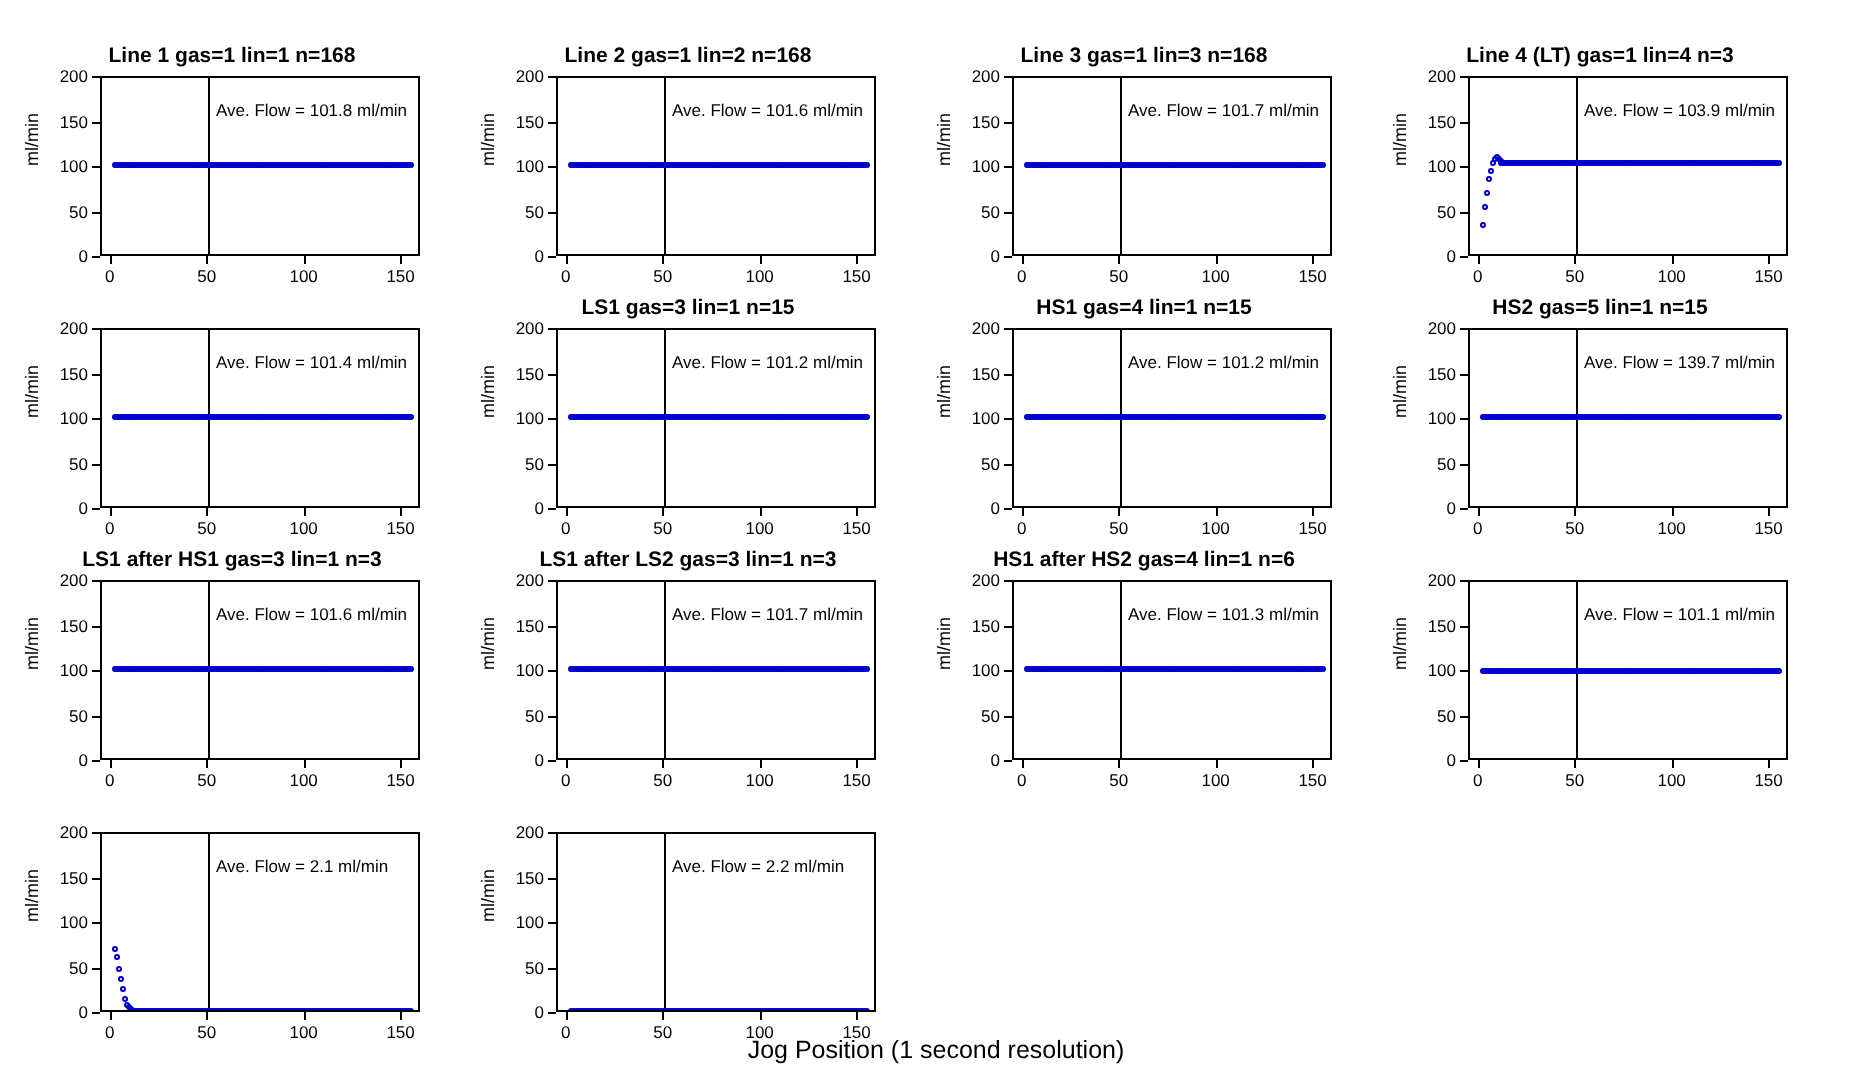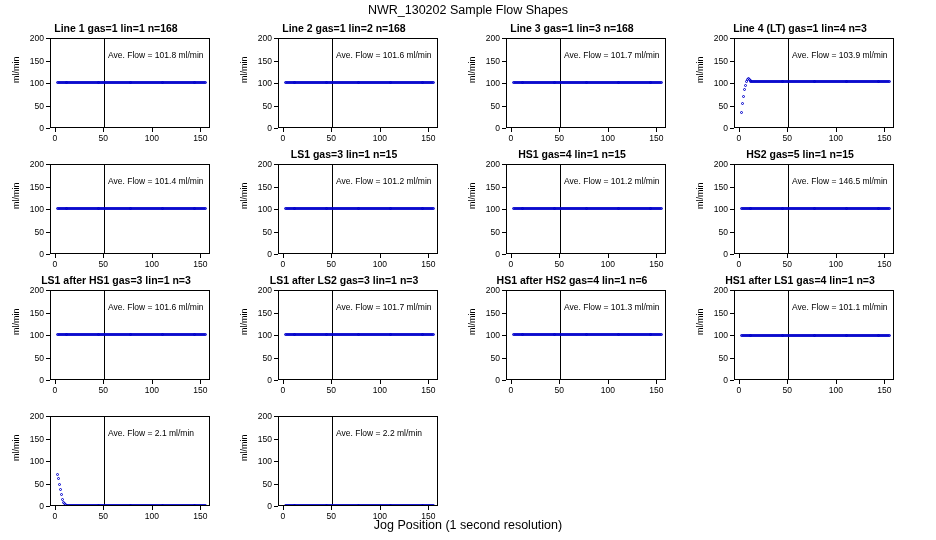--- a/index.html
+++ b/index.html
@@ -68,21 +68,20 @@
   .xtick{position:absolute;top:0;width:1px;height:4px;background:#000;}
   .xlab{
     position:absolute;top:5px;font-size:8.5px;
     transform:translateX(-50%);white-space:nowrap;color:#000;
   }
 </style>
 </head>
 <body>
 
 <div id="root">
-  <div class="fig-title">NWR_130202  Sample Flow Shapes</div>
   <div id="panels">
       <div class="panel" style="left: 12px; top: 22px; width: 208px; height: 128px;">
         <div class="panel-title">Line 1 gas=1 lin=1 n=168</div>
         <div class="yaxis">
           <div class="ytick" style="top: 90px;"></div>
           <div class="ylab" style="top: 90px;">0</div>
           <div class="ytick" style="top: 67.5px;"></div>
           <div class="ylab" style="top: 67.5px;">50</div>
           <div class="ytick" style="top: 45px;"></div>
           <div class="ylab" style="top: 45px;">100</div>
@@ -1545,21 +1544,21 @@
             <div class="pt" style="left: 146.364px; top: 42.145px; border-color: rgb(0, 0, 204);"></div>
             <div class="pt" style="left: 147.333px; top: 42.145px; border-color: rgb(0, 0, 204);"></div>
             <div class="pt" style="left: 148.303px; top: 42.145px; border-color: rgb(0, 0, 204);"></div>
             <div class="pt" style="left: 149.273px; top: 42.145px; border-color: rgb(0, 0, 204);"></div>
             <div class="pt" style="left: 150.242px; top: 42.145px; border-color: rgb(0, 0, 204);"></div>
             <div class="pt" style="left: 151.212px; top: 42.145px; border-color: rgb(0, 0, 204);"></div>
             <div class="pt" style="left: 152.182px; top: 42.145px; border-color: rgb(0, 0, 204);"></div>
             <div class="pt" style="left: 153.152px; top: 42.145px; border-color: rgb(0, 0, 204);"></div>
           </div>
         </div>
-        <div class="annot" style="left: 96px; top: 28px;">Ave. Flow =  146.5  ml/min</div>
+        <div class="annot" style="left: 96px; top: 28px;">Ave. Flow =  139.7  ml/min</div>
         <div class="xaxis">
           <div class="xtick" style="left: 4.84848px;"></div>
           <div class="xlab" style="left: 4.84848px;">0</div>
           <div class="xtick" style="left: 53.3333px;"></div>
           <div class="xlab" style="left: 53.3333px;">50</div>
           <div class="xtick" style="left: 101.818px;"></div>
           <div class="xlab" style="left: 101.818px;">100</div>
           <div class="xtick" style="left: 150.303px;"></div>
           <div class="xlab" style="left: 150.303px;">150</div>
         </div>
@@ -2116,21 +2115,20 @@
           <div class="xlab" style="left: 4.84848px;">0</div>
           <div class="xtick" style="left: 53.3333px;"></div>
           <div class="xlab" style="left: 53.3333px;">50</div>
           <div class="xtick" style="left: 101.818px;"></div>
           <div class="xlab" style="left: 101.818px;">100</div>
           <div class="xtick" style="left: 150.303px;"></div>
           <div class="xlab" style="left: 150.303px;">150</div>
         </div>
       </div>
       <div class="panel" style="left: 696px; top: 274px; width: 208px; height: 128px;">
-        <div class="panel-title">HS1 after LS1 gas=4 lin=1 n=3</div>
         <div class="yaxis">
           <div class="ytick" style="top: 90px;"></div>
           <div class="ylab" style="top: 90px;">0</div>
           <div class="ytick" style="top: 67.5px;"></div>
           <div class="ylab" style="top: 67.5px;">50</div>
           <div class="ytick" style="top: 45px;"></div>
           <div class="ylab" style="top: 45px;">100</div>
           <div class="ytick" style="top: 22.5px;"></div>
           <div class="ylab" style="top: 22.5px;">150</div>
           <div class="ytick" style="top: 0px;"></div>

